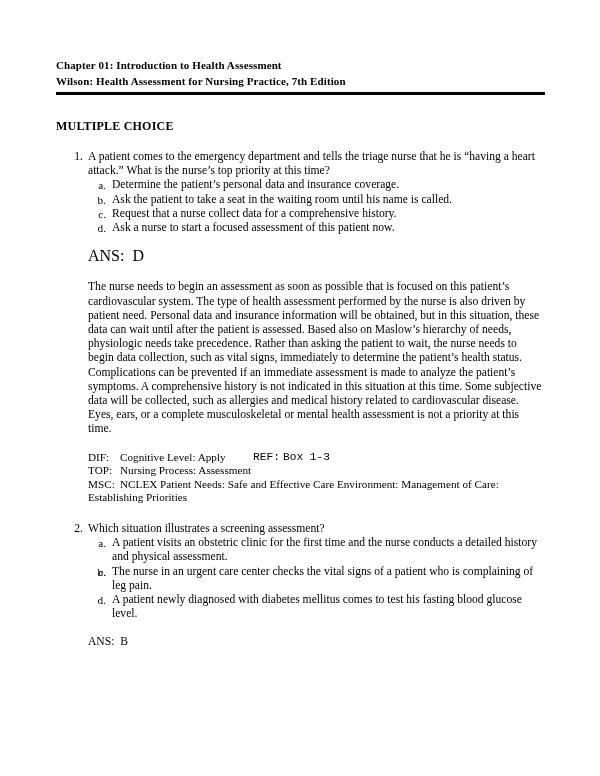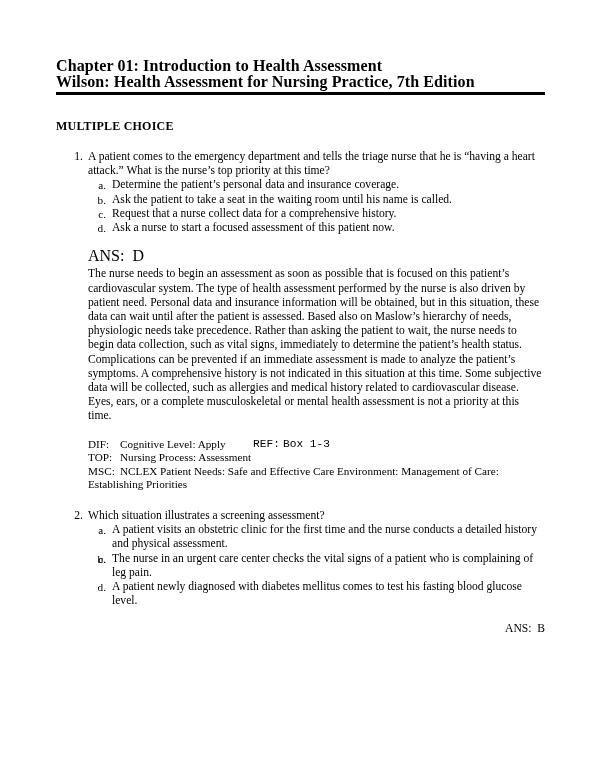--- a/index.html
+++ b/index.html
@@ -25,21 +25,21 @@
   .content {
     position: absolute;
     left: 56px;
     top: 58px;
     width: 489px;
   }
 
   
   .doc-header {
     font-weight: bold;
-    font-size: 16px;
+    font-size: 11px;
     line-height: 15.5px;
     letter-spacing: 0.1px;
   }
   .doc-header .hdr-line {
     white-space: nowrap;
   }
   .header-rule {
     margin-top: 3px;
     height: 3px;
     background: #000000;
@@ -108,21 +108,21 @@
   }
   .ans-line {
     font-size: 16px;
     line-height: 14.2px;
     white-space: pre;
   }
   .rationale {
     font-size: 11.6px;
     line-height: 14.2px;
     text-align: left;
-    margin-top: 4px;
+    margin-top: 17px;
   }
 
   
   .meta-group {
     margin-top: 14px;
     padding-left: 32px;
     font-size: 11.2px;
     line-height: 13.6px;
   }
   .meta-row {
@@ -153,21 +153,20 @@
   .meta-cont {
     white-space: nowrap;
   }
 
   .ans-only {
     margin-top: 14px;
     padding-left: 32px;
     font-size: 11.6px;
     line-height: 14.2px;
     white-space: pre;
-    text-align: right;
   }
 </style>
 </head>
 <body>
 
 <div class="page">
   <div class="content">
 
     <div class="doc-header">
       <div class="hdr-line">Chapter 01: Introduction to Health Assessment</div>

